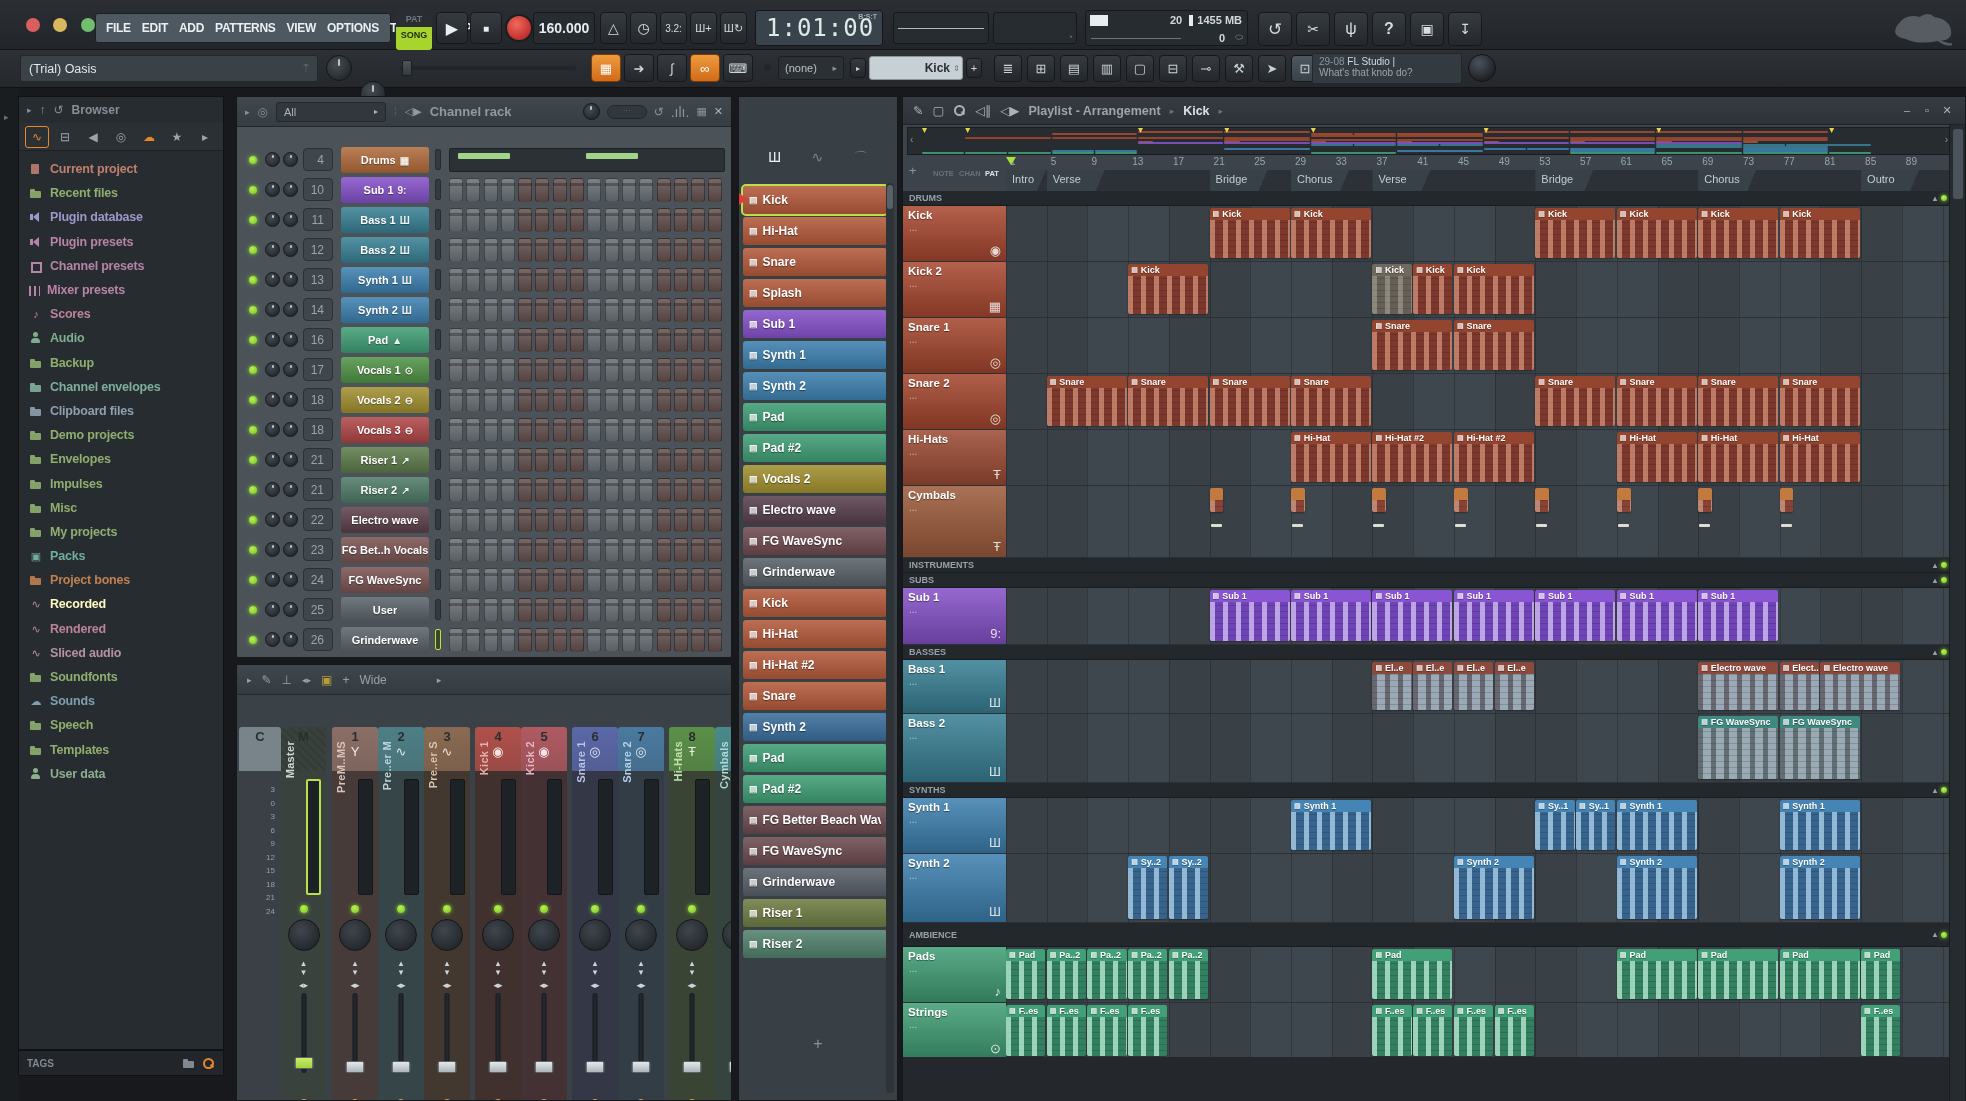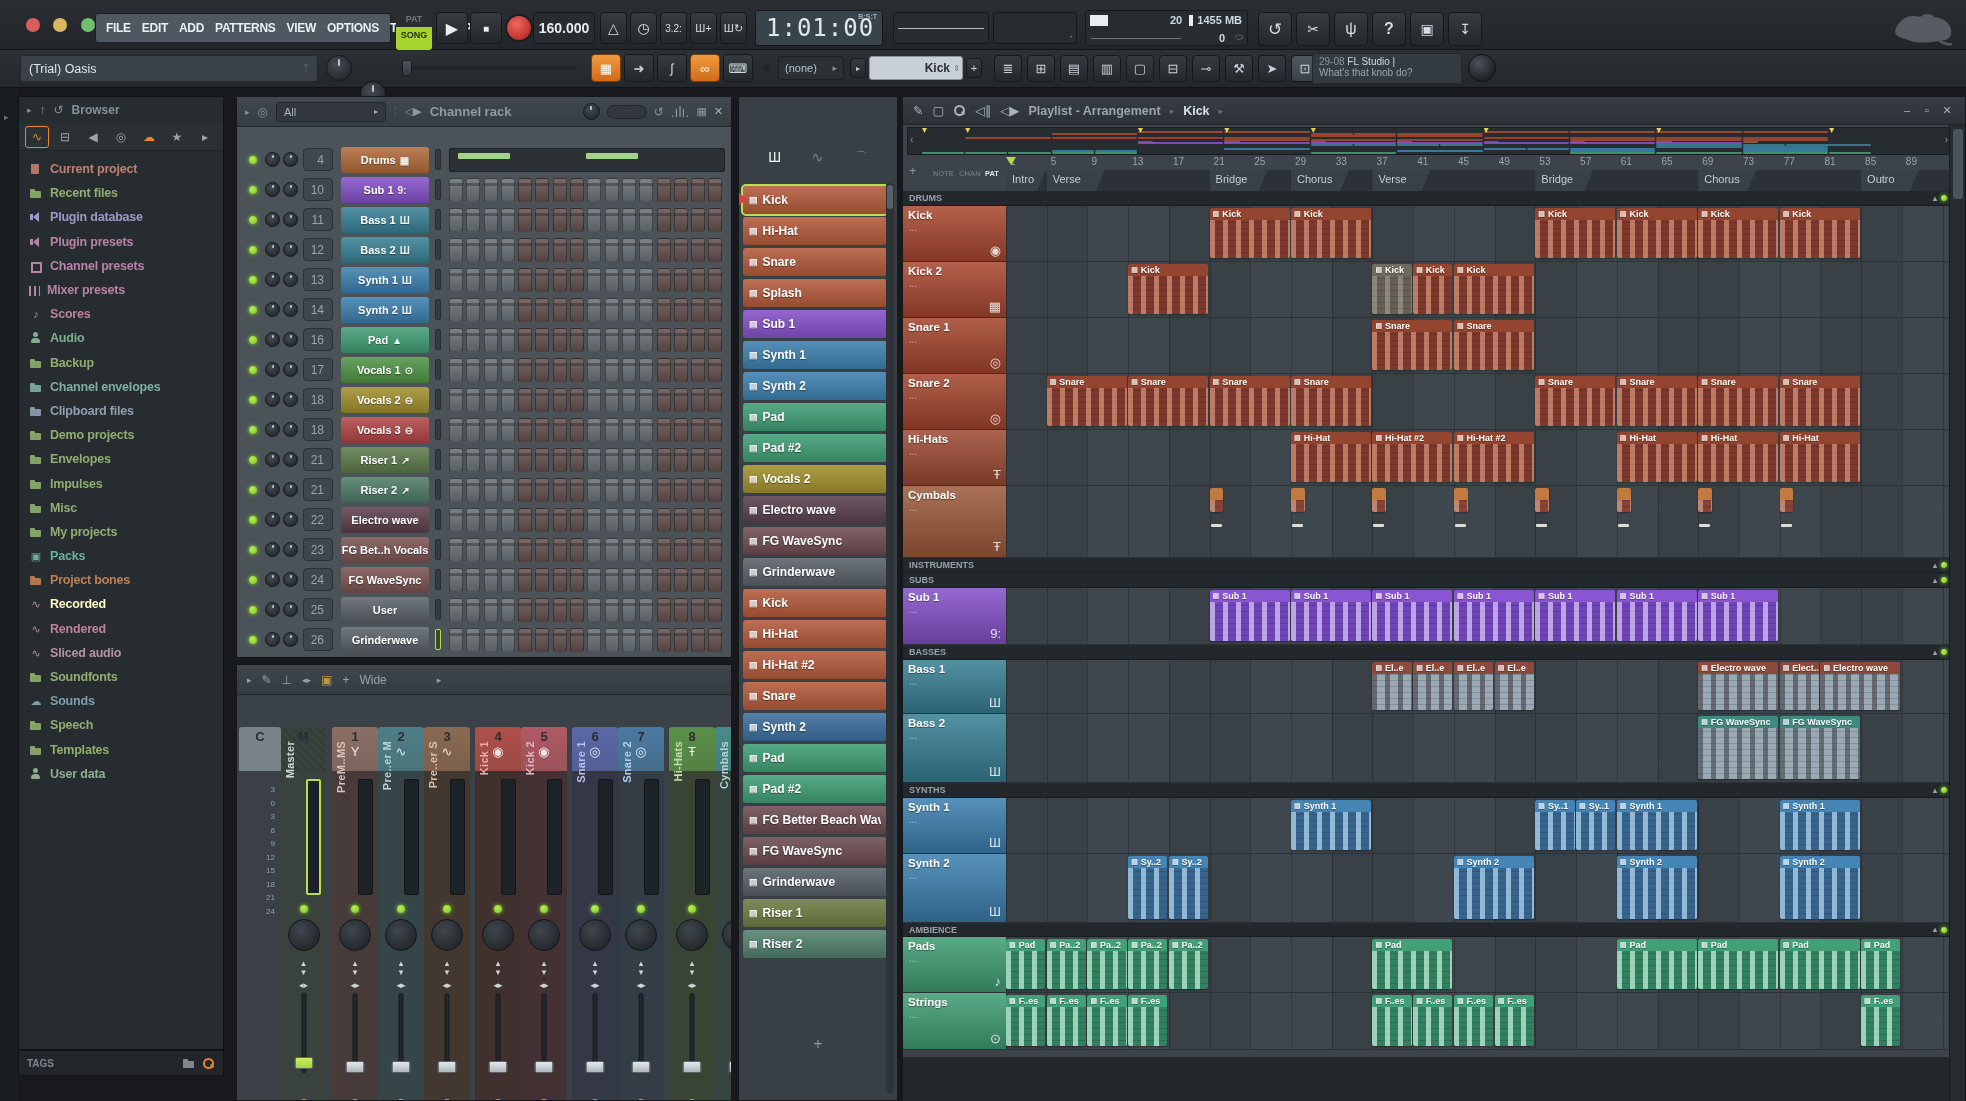--- a/index.html
+++ b/index.html
@@ -1911,21 +1911,21 @@
               </div>
               <div class="clip-body" style="background-color: rgb(55, 100, 140); background-image: repeating-linear-gradient(90deg, rgba(176, 214, 240, 0.75) 0px, rgba(176, 214, 240, 0.75) 5px, transparent 5px, transparent 13px), repeating-linear-gradient(0deg, transparent 0px, transparent 5px, rgba(0, 0, 0, 0.15) 5px, rgba(0, 0, 0, 0.15) 6px);"></div>
             </div>
           </div>
           <div class="thead" style="background-color: rgb(60, 127, 174);">
             <div class="tname">Synth 2</div>
             <div class="tdots">...</div>
             <div class="tico">Ш</div>
           </div>
         </div>
-        <div class="grp" style="height: 14px;">
+        <div class="grp" style="height: 24px;">
           <div>AMBIENCE</div>
           <div style="margin-left: auto; display: flex; align-items: center; gap: 4px; padding-right: 4px;">
             <div style="font-size: 8px;">▴</div>
             <div class="led" style="width: 6px; height: 6px;"></div>
           </div>
         </div>
         <div class="trow" style="height: 56px;">
           <div class="lane">
             <div class="clip" style="left: 0px; width: 39.22px; height: 50px;">
               <div class="clip-bar" style="background: rgb(65, 160, 119);">

